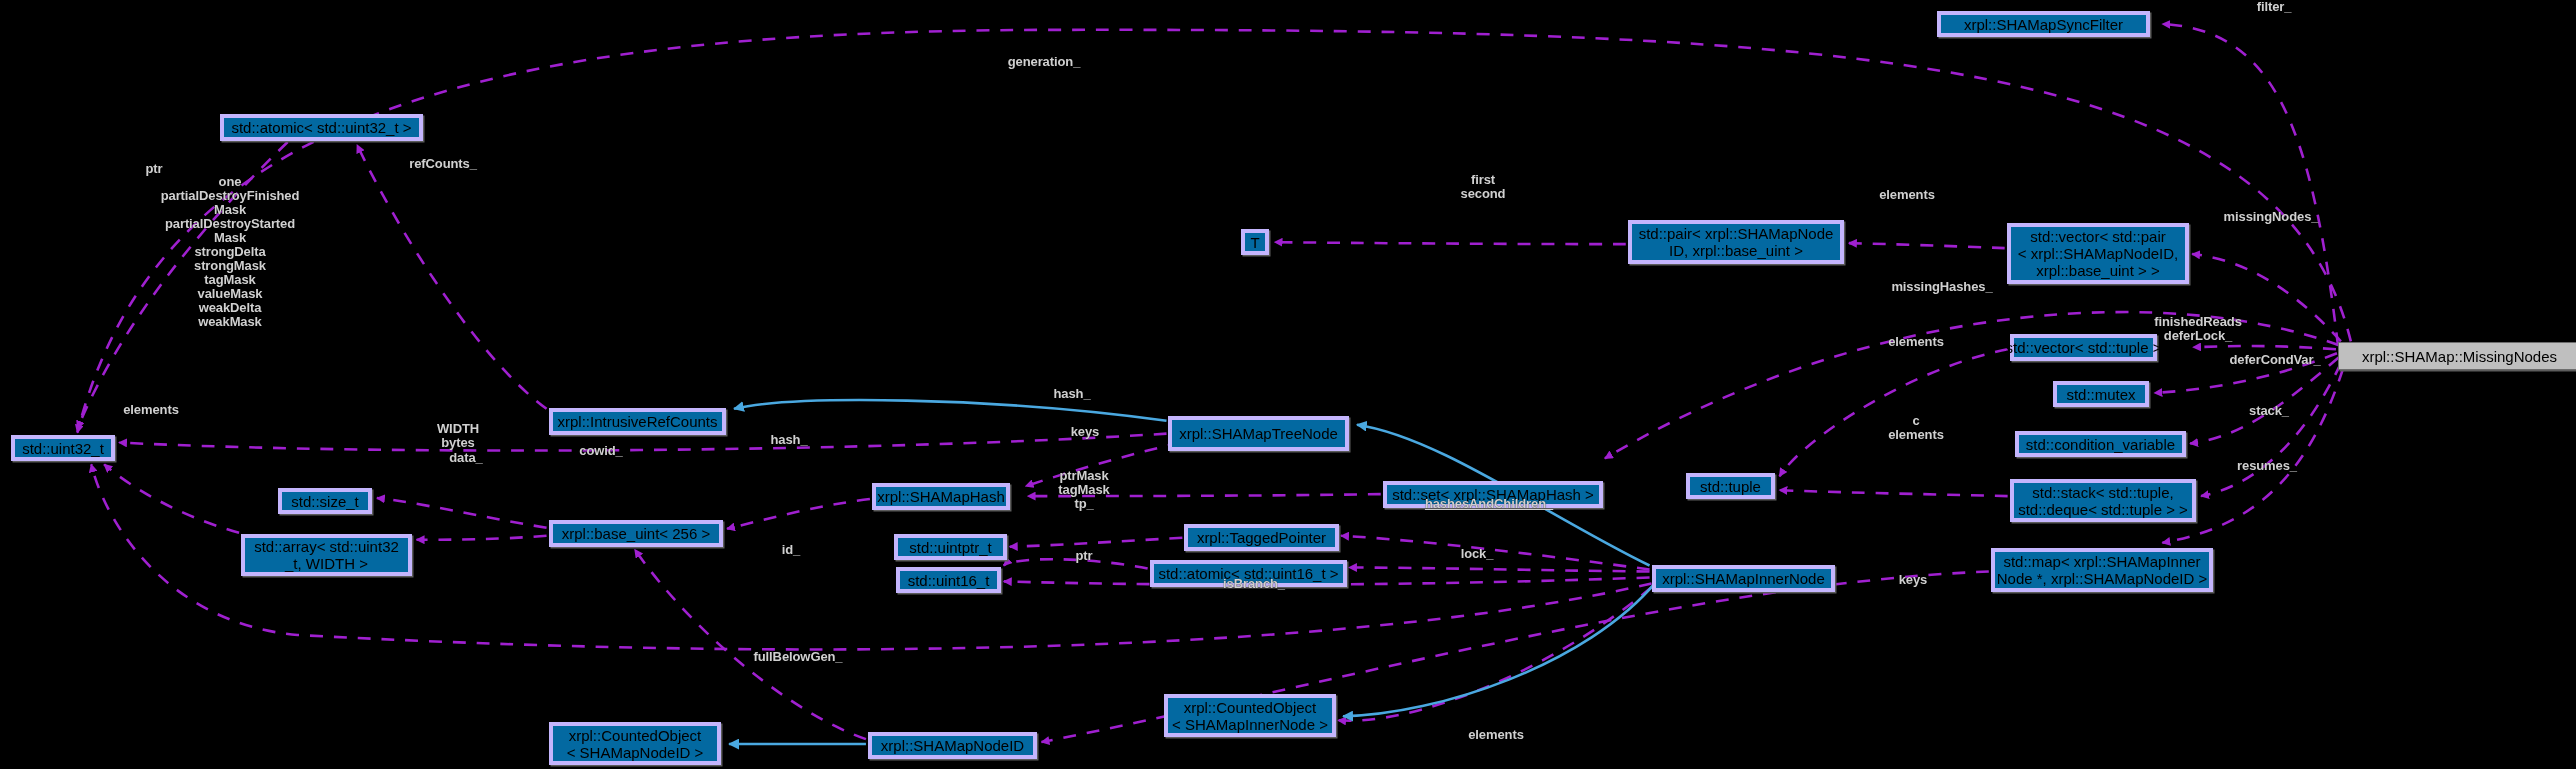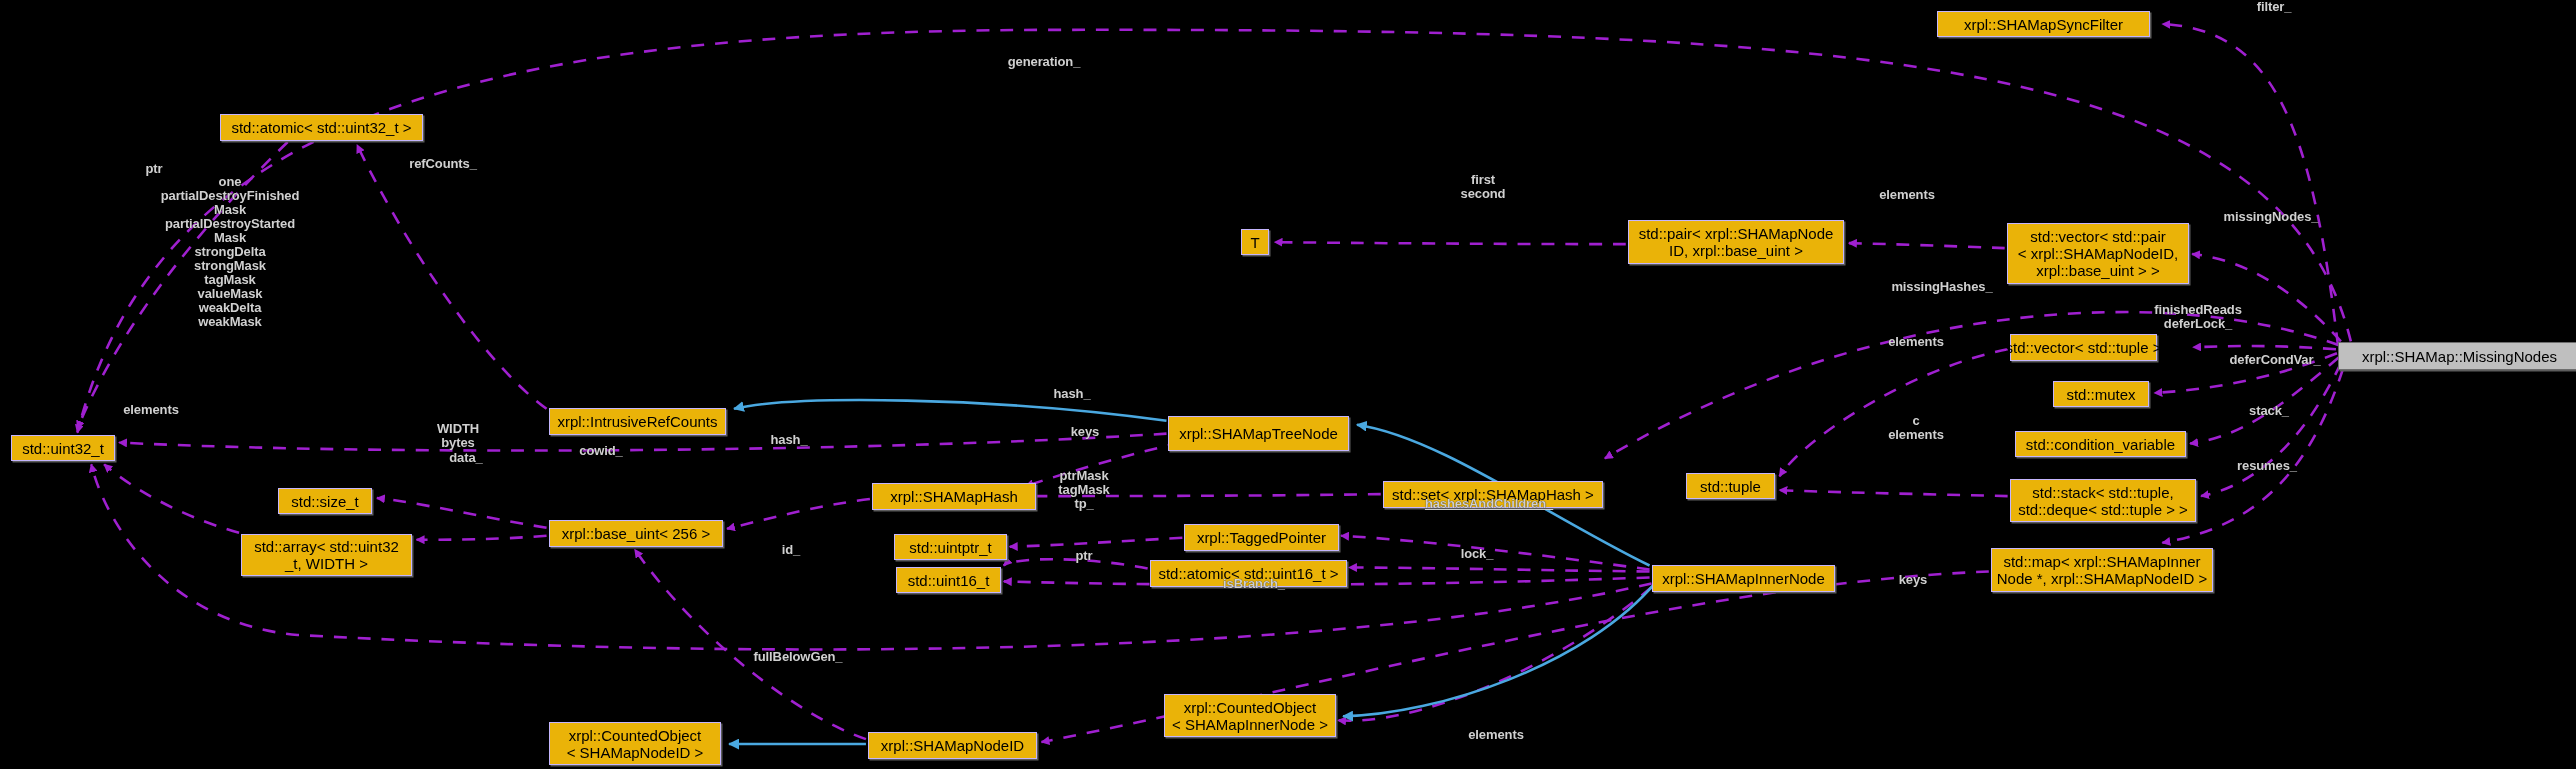--- a/index.html
+++ b/index.html
@@ -8,22 +8,22 @@
     width:2576px;
     height:770px;
     background:#000000;
     overflow:hidden;
     font-family:"Liberation Sans", sans-serif;
   }
   #edges{position:absolute;left:0;top:0;width:2576px;height:770px;}
   .node{
     position:absolute;
     box-sizing:border-box;
-    background:#eab308;
-    border:1px solid #c4b5fd;
+    background:#0369a1;
+    border:4px solid #c4b5fd;
     color:#000000;
     font-size:15px;
     line-height:17px;
     text-align:center;
     display:flex;
     align-items:center;
     justify-content:center;
     padding:2px 6px;
     white-space:pre;
     box-shadow:1.5px 1.5px 0 0 #5c5c5c;
@@ -149,21 +149,21 @@
       <div class="node highlight" style="left: 2338px; top: 342px; width: 243px; height: 28px;">xrpl::SHAMap::MissingNodes</div>
       <div class="node" style="left: 2053px; top: 381px; width: 96px; height: 26px;">std::mutex</div>
       <div class="node" style="left: 549px; top: 408px; width: 177px; height: 27px;">xrpl::IntrusiveRefCounts</div>
       <div class="node" style="left: 2015px; top: 431px; width: 171px; height: 26px;">std::condition_variable</div>
       <div class="node" style="left: 11px; top: 435px; width: 104px; height: 26px;">std::uint32_t</div>
       <div class="node" style="left: 1168px; top: 416px; width: 181px; height: 35px;">xrpl::SHAMapTreeNode</div>
       <div class="node" style="left: 1686px; top: 473px; width: 89px; height: 26px;">std::tuple</div>
       <div class="node" style="left: 2010px; top: 479px; width: 186px; height: 43px;">std::stack&lt; std::tuple,
 std::deque&lt; std::tuple &gt; &gt;</div>
       <div class="node" style="left: 278px; top: 488px; width: 94px; height: 26px;">std::size_t</div>
-      <div class="node" style="left: 872px; top: 483px; width: 164px; height: 27px;">xrpl::SHAMapHash</div>
+      <div class="node" style="left: 872px; top: 483px; width: 138px; height: 27px;">xrpl::SHAMapHash</div>
       <div class="node" style="left: 1383px; top: 481px; width: 220px; height: 27px;">std::set&lt; xrpl::SHAMapHash &gt;</div>
       <div class="node" style="left: 549px; top: 520px; width: 174px; height: 27px;">xrpl::base_uint&lt; 256 &gt;</div>
       <div class="node" style="left: 241px; top: 534px; width: 171px; height: 42px;">std::array&lt; std::uint32
 _t, WIDTH &gt;</div>
       <div class="node" style="left: 894px; top: 534px; width: 113px; height: 26px;">std::uintptr_t</div>
       <div class="node" style="left: 1184px; top: 524px; width: 155px; height: 27px;">xrpl::TaggedPointer</div>
       <div class="node" style="left: 1150px; top: 560px; width: 197px; height: 27px;">std::atomic&lt; std::uint16_t &gt;</div>
       <div class="node" style="left: 1991px; top: 548px; width: 222px; height: 44px;">std::map&lt; xrpl::SHAMapInner
 Node *, xrpl::SHAMapNodeID &gt;</div>
       <div class="node" style="left: 896px; top: 567px; width: 105px; height: 26px;">std::uint16_t</div>
@@ -188,21 +188,21 @@
 strongMask
 tagMask
 valueMask
 weakDelta
 weakMask</div>
       <div class="elabel" style="left: 1483px; top: 173px; transform: translateX(-50%);">first
 second</div>
       <div class="elabel" style="left: 1907px; top: 188px; transform: translateX(-50%);">elements</div>
       <div class="elabel" style="left: 2271px; top: 210px; transform: translateX(-50%);">missingNodes_</div>
       <div class="elabel" style="left: 1942px; top: 280px; transform: translateX(-50%);">missingHashes_</div>
-      <div class="elabel" style="left: 2198px; top: 303px; transform: translateX(-50%);">finishedReads
+      <div class="elabel" style="left: 2198px; top: 315px; transform: translateX(-50%);">finishedReads
 deferLock_</div>
       <div class="elabel" style="left: 1916px; top: 335px; transform: translateX(-50%);">elements</div>
       <div class="elabel" style="left: 2275px; top: 353px; transform: translateX(-50%);">deferCondVar_</div>
       <div class="elabel" style="left: 601px; top: 444px; transform: translateX(-50%);">cowid_</div>
       <div class="elabel" style="left: 151px; top: 403px; transform: translateX(-50%);">elements</div>
       <div class="elabel" style="left: 2269px; top: 404px; transform: translateX(-50%); text-align: right;">stack_</div>
       <div class="elabel" style="left: 1916px; top: 414px; transform: translateX(-50%);">c
 elements</div>
       <div class="elabel" style="left: 1072px; top: 387px; transform: translateX(-50%);">hash_</div>
       <div class="elabel" style="left: 458px; top: 422px; transform: translateX(-50%);">WIDTH

